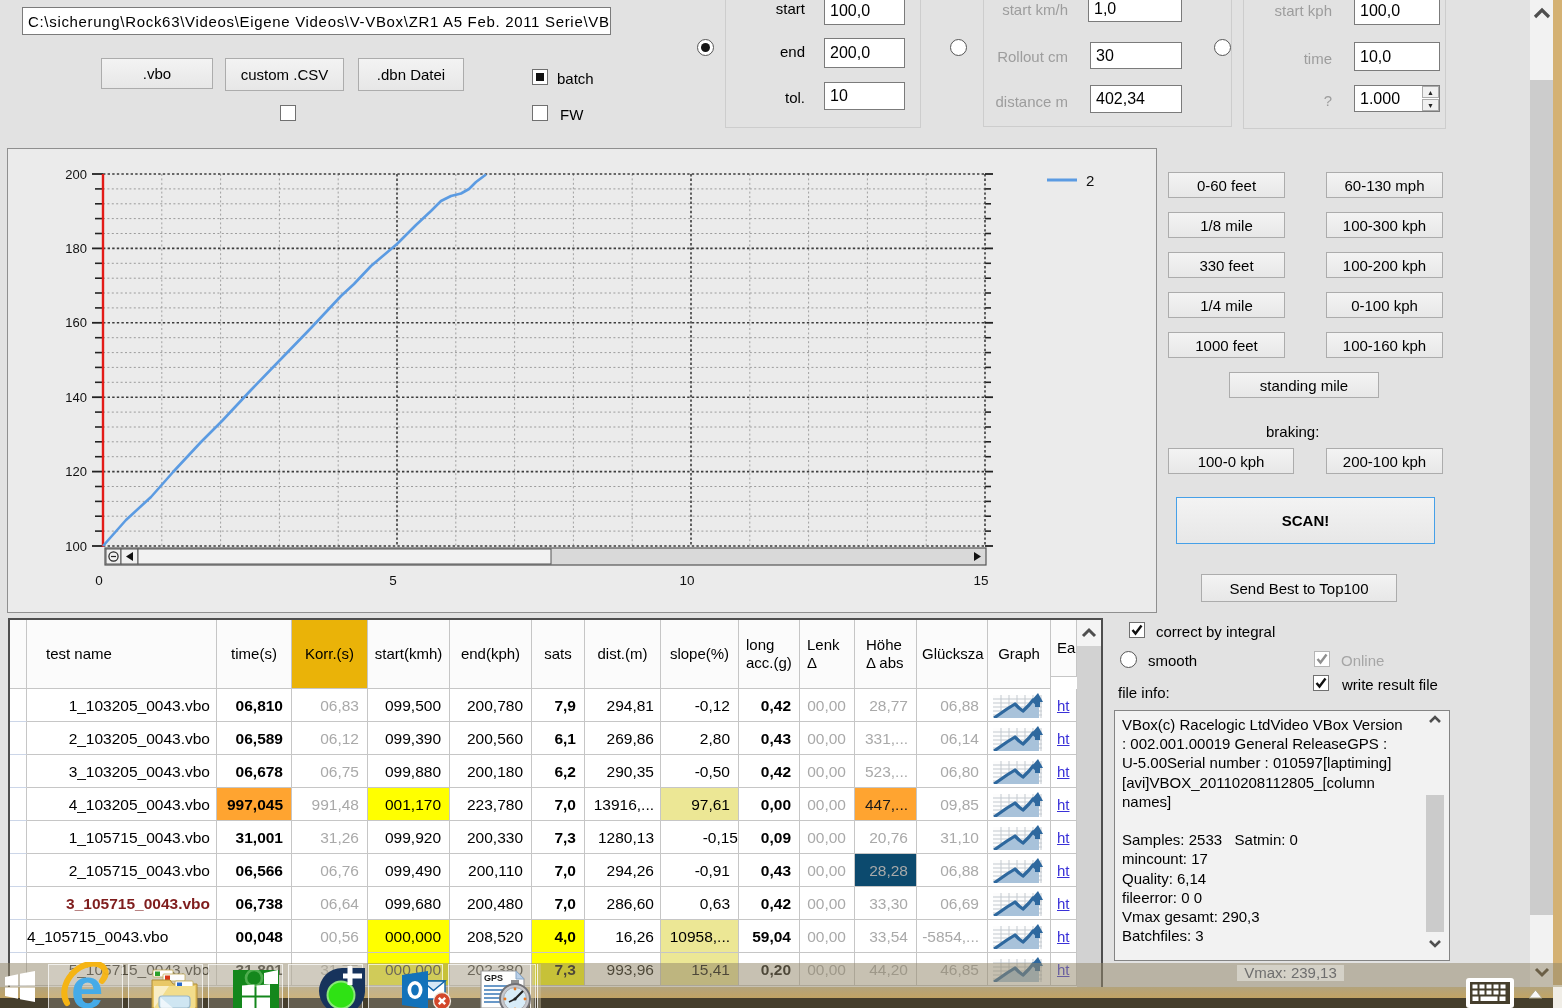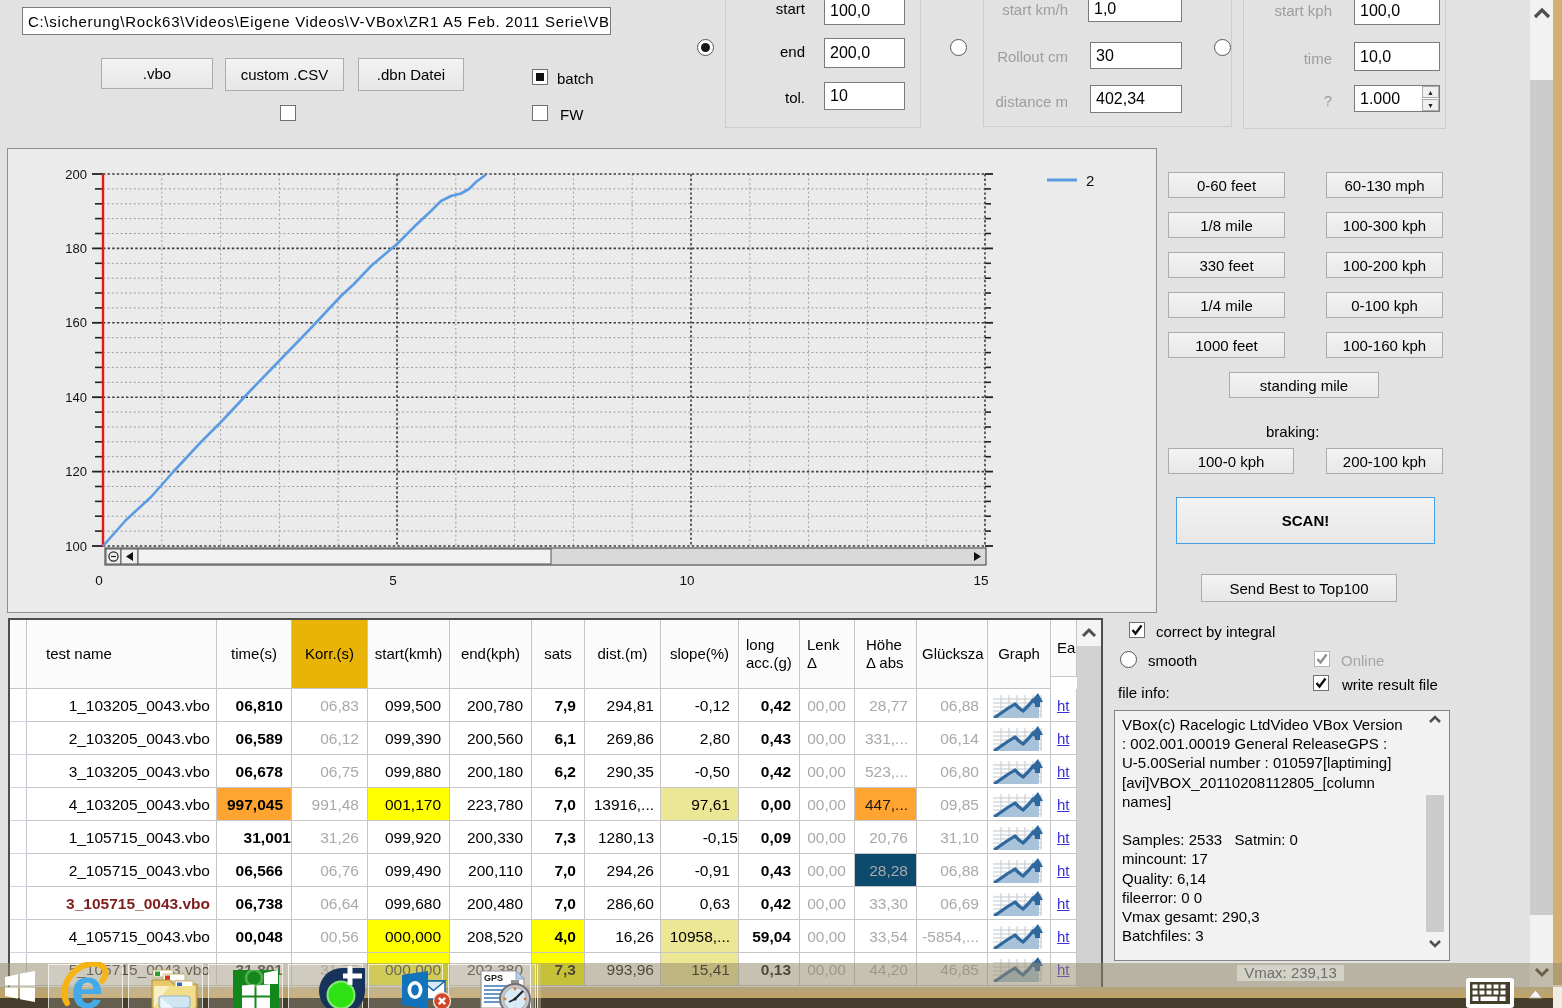--- a/index.html
+++ b/index.html
@@ -357,21 +357,21 @@
         <line x1="0" y1="18" x2="49" y2="18"></line>
         <line x1="0" y1="22" x2="49" y2="22"></line>
       </g>
       <path d="M1 25 L14 16 L22 11 L26 15 L30 18 L36 12 L40 7 L43 10 L46 13 L46 25 Z" fill="#a8c2da"></path>
       <path d="M1 25 L14 16 L22 11 L26 15 L30 18 L36 12 L40 7 L43 10 L46 13" fill="none" stroke="#2e689e" stroke-width="3.2" stroke-linejoin="round"></path>
       <path d="M38 8 L45 0 L50 9 L47 9 L47 14 L42 14 L42 9 Z" fill="#2e689e"></path>
     </svg></div>
 <div class="abs" style="left:1051px; top:788px; width:26px; height:33px; background:#fff; border-right:1px solid #c6c6c6; border-bottom:1px solid #c6c6c6; font-size:15px; color:#3a31d8; line-height:33px; padding-left:6px;"><span style="text-decoration:underline;">ht</span></div>
 <div class="abs" style="left:10px; top:821px; width:17px; height:33px; background:#fff; border-right:1px solid #c6c6c6; border-bottom:1px solid #ccd6e8;"></div>
 <div class="abs" style="left:27px; top:821px; width:190px; height:33px; background:#fff; border-right:1px solid #c6c6c6; border-bottom:1px solid #c6c6c6; font-size:15.5px; color:#000; font-weight:normal; text-align:right; padding-right:6px; line-height:33px; overflow:hidden;">1_105715_0043.vbo</div>
-<div class="abs" style="left:217px; top:821px; width:75px; height:33px; background:#fff; border-right:1px solid #c6c6c6; border-bottom:1px solid #c6c6c6; font-size:15.5px; color:#000; font-weight:bold; text-align:right; line-height:33px; overflow:hidden;">31,001</div>
+<div class="abs" style="left:217px; top:821px; width:75px; height:33px; background:#fff; border-right:1px solid #c6c6c6; border-bottom:1px solid #c6c6c6; font-size:15.5px; color:#000; font-weight:bold; text-align:right; padding-right:8px; line-height:33px; overflow:hidden;">31,001</div>
 <div class="abs" style="left:292px; top:821px; width:76px; height:33px; background:#fff; border-right:1px solid #c6c6c6; border-bottom:1px solid #c6c6c6; font-size:15.5px; color:#a9a9a9; font-weight:normal; text-align:right; padding-right:8px; line-height:33px; overflow:hidden;">31,26</div>
 <div class="abs" style="left:368px; top:821px; width:82px; height:33px; background:#fff; border-right:1px solid #c6c6c6; border-bottom:1px solid #c6c6c6; font-size:15.5px; color:#000; font-weight:normal; text-align:right; padding-right:8px; line-height:33px; overflow:hidden;">099,920</div>
 <div class="abs" style="left:450px; top:821px; width:82px; height:33px; background:#fff; border-right:1px solid #c6c6c6; border-bottom:1px solid #c6c6c6; font-size:15.5px; color:#000; font-weight:normal; text-align:right; padding-right:8px; line-height:33px; overflow:hidden;">200,330</div>
 <div class="abs" style="left:532px; top:821px; width:53px; height:33px; background:#fff; border-right:1px solid #c6c6c6; border-bottom:1px solid #c6c6c6; font-size:15.5px; color:#000; font-weight:bold; text-align:right; padding-right:8px; line-height:33px; overflow:hidden;">7,3</div>
 <div class="abs" style="left:585px; top:821px; width:76px; height:33px; background:#fff; border-right:1px solid #c6c6c6; border-bottom:1px solid #c6c6c6; font-size:15.5px; color:#000; font-weight:normal; text-align:right; padding-right:6px; line-height:33px; overflow:hidden;">1280,13</div>
 <div class="abs" style="left:661px; top:821px; width:78px; height:33px; background:#fff; border-right:1px solid #c6c6c6; border-bottom:1px solid #c6c6c6; font-size:15.5px; color:#000; font-weight:normal; text-align:right; padding-right:0; line-height:33px; overflow:hidden;">-0,15</div>
 <div class="abs" style="left:739px; top:821px; width:61px; height:33px; background:#fff; border-right:1px solid #c6c6c6; border-bottom:1px solid #c6c6c6; font-size:15.5px; color:#000; font-weight:bold; text-align:right; padding-right:8px; line-height:33px; overflow:hidden;">0,09</div>
 <div class="abs" style="left:800px; top:821px; width:55px; height:33px; background:#fff; border-right:1px solid #c6c6c6; border-bottom:1px solid #c6c6c6; font-size:15.5px; color:#a9a9a9; font-weight:normal; text-align:right; padding-right:8px; line-height:33px; overflow:hidden;">00,00</div>
 <div class="abs" style="left:855px; top:821px; width:62px; height:33px; background:#fff; border-right:1px solid #c6c6c6; border-bottom:1px solid #c6c6c6; font-size:15.5px; color:#a9a9a9; font-weight:normal; text-align:right; padding-right:8px; line-height:33px; overflow:hidden;">20,76</div>
 <div class="abs" style="left:917px; top:821px; width:71px; height:33px; background:#fff; border-right:1px solid #c6c6c6; border-bottom:1px solid #c6c6c6; font-size:15.5px; color:#a9a9a9; font-weight:normal; text-align:right; padding-right:8px; line-height:33px; overflow:hidden;">31,10</div>
@@ -455,21 +455,21 @@
         <line x1="0" y1="14" x2="49" y2="14"></line>
         <line x1="0" y1="18" x2="49" y2="18"></line>
         <line x1="0" y1="22" x2="49" y2="22"></line>
       </g>
       <path d="M1 25 L14 16 L22 11 L26 15 L30 18 L36 12 L40 7 L43 10 L46 13 L46 25 Z" fill="#a8c2da"></path>
       <path d="M1 25 L14 16 L22 11 L26 15 L30 18 L36 12 L40 7 L43 10 L46 13" fill="none" stroke="#2e689e" stroke-width="3.2" stroke-linejoin="round"></path>
       <path d="M38 8 L45 0 L50 9 L47 9 L47 14 L42 14 L42 9 Z" fill="#2e689e"></path>
     </svg></div>
 <div class="abs" style="left:1051px; top:887px; width:26px; height:33px; background:#fff; border-right:1px solid #c6c6c6; border-bottom:1px solid #c6c6c6; font-size:15px; color:#3a31d8; line-height:33px; padding-left:6px;"><span style="text-decoration:underline;">ht</span></div>
 <div class="abs" style="left:10px; top:920px; width:17px; height:33px; background:#fff; border-right:1px solid #c6c6c6; border-bottom:1px solid #ccd6e8;"></div>
-<div class="abs" style="left:27px; top:920px; width:190px; height:33px; background:#fff; border-right:1px solid #c6c6c6; border-bottom:1px solid #c6c6c6; font-size:15.5px; color:#000; font-weight:normal; text-align:right; padding-right:6px; line-height:33px; overflow:hidden;">4_105715_0043.vbo</div>
+<div class="abs" style="left:27px; top:920px; width:190px; height:33px; background:#fff; border-right:1px solid #c6c6c6; border-bottom:1px solid #c6c6c6; font-size:15.5px; color:#000; font-weight:normal; text-align:left; padding-right:6px; line-height:33px; overflow:hidden;">4_105715_0043.vbo</div>
 <div class="abs" style="left:217px; top:920px; width:75px; height:33px; background:#fff; border-right:1px solid #c6c6c6; border-bottom:1px solid #c6c6c6; font-size:15.5px; color:#000; font-weight:bold; text-align:right; padding-right:8px; line-height:33px; overflow:hidden;">00,048</div>
 <div class="abs" style="left:292px; top:920px; width:76px; height:33px; background:#fff; border-right:1px solid #c6c6c6; border-bottom:1px solid #c6c6c6; font-size:15.5px; color:#a9a9a9; font-weight:normal; text-align:right; padding-right:8px; line-height:33px; overflow:hidden;">00,56</div>
 <div class="abs" style="left:368px; top:920px; width:82px; height:33px; background:#ffff00; border-right:1px solid #c6c6c6; border-bottom:1px solid #c6c6c6; font-size:15.5px; color:#000; font-weight:normal; text-align:right; padding-right:8px; line-height:33px; overflow:hidden;">000,000</div>
 <div class="abs" style="left:450px; top:920px; width:82px; height:33px; background:#fff; border-right:1px solid #c6c6c6; border-bottom:1px solid #c6c6c6; font-size:15.5px; color:#000; font-weight:normal; text-align:right; padding-right:8px; line-height:33px; overflow:hidden;">208,520</div>
 <div class="abs" style="left:532px; top:920px; width:53px; height:33px; background:#ffff00; border-right:1px solid #c6c6c6; border-bottom:1px solid #c6c6c6; font-size:15.5px; color:#000; font-weight:bold; text-align:right; padding-right:8px; line-height:33px; overflow:hidden;">4,0</div>
 <div class="abs" style="left:585px; top:920px; width:76px; height:33px; background:#fff; border-right:1px solid #c6c6c6; border-bottom:1px solid #c6c6c6; font-size:15.5px; color:#000; font-weight:normal; text-align:right; padding-right:6px; line-height:33px; overflow:hidden;">16,26</div>
 <div class="abs" style="left:661px; top:920px; width:78px; height:33px; background:#ece795; border-right:1px solid #c6c6c6; border-bottom:1px solid #c6c6c6; font-size:15.5px; color:#000; font-weight:normal; text-align:right; padding-right:8px; line-height:33px; overflow:hidden;">10958,...</div>
 <div class="abs" style="left:739px; top:920px; width:61px; height:33px; background:#fff; border-right:1px solid #c6c6c6; border-bottom:1px solid #c6c6c6; font-size:15.5px; color:#000; font-weight:bold; text-align:right; padding-right:8px; line-height:33px; overflow:hidden;">59,04</div>
 <div class="abs" style="left:800px; top:920px; width:55px; height:33px; background:#fff; border-right:1px solid #c6c6c6; border-bottom:1px solid #c6c6c6; font-size:15.5px; color:#a9a9a9; font-weight:normal; text-align:right; padding-right:8px; line-height:33px; overflow:hidden;">00,00</div>
 <div class="abs" style="left:855px; top:920px; width:62px; height:33px; background:#fff; border-right:1px solid #c6c6c6; border-bottom:1px solid #c6c6c6; font-size:15.5px; color:#a9a9a9; font-weight:normal; text-align:right; padding-right:8px; line-height:33px; overflow:hidden;">33,54</div>
@@ -496,21 +496,21 @@
 <div class="abs" style="left:1051px; top:920px; width:26px; height:33px; background:#fff; border-right:1px solid #c6c6c6; border-bottom:1px solid #c6c6c6; font-size:15px; color:#3a31d8; line-height:33px; padding-left:6px;"><span style="text-decoration:underline;">ht</span></div>
 <div class="abs" style="left:10px; top:953px; width:17px; height:33px; background:#fff; border-right:1px solid #c6c6c6; border-bottom:1px solid #ccd6e8;"></div>
 <div class="abs" style="left:27px; top:953px; width:190px; height:33px; background:#fff; border-right:1px solid #c6c6c6; border-bottom:1px solid #c6c6c6; font-size:15.5px; color:#000; font-weight:normal; text-align:right; padding-right:6px; line-height:33px; overflow:hidden;">5_105715_0043.vbo</div>
 <div class="abs" style="left:217px; top:953px; width:75px; height:33px; background:#fff; border-right:1px solid #c6c6c6; border-bottom:1px solid #c6c6c6; font-size:15.5px; color:#000; font-weight:bold; text-align:right; padding-right:8px; line-height:33px; overflow:hidden;">31,801</div>
 <div class="abs" style="left:292px; top:953px; width:76px; height:33px; background:#fff; border-right:1px solid #c6c6c6; border-bottom:1px solid #c6c6c6; font-size:15.5px; color:#a9a9a9; font-weight:normal; text-align:right; padding-right:8px; line-height:33px; overflow:hidden;">31,75</div>
 <div class="abs" style="left:368px; top:953px; width:82px; height:33px; background:#ffff00; border-right:1px solid #c6c6c6; border-bottom:1px solid #c6c6c6; font-size:15.5px; color:#000; font-weight:normal; text-align:right; padding-right:8px; line-height:33px; overflow:hidden;">000,000</div>
 <div class="abs" style="left:450px; top:953px; width:82px; height:33px; background:#fff; border-right:1px solid #c6c6c6; border-bottom:1px solid #c6c6c6; font-size:15.5px; color:#000; font-weight:normal; text-align:right; padding-right:8px; line-height:33px; overflow:hidden;">202,380</div>
 <div class="abs" style="left:532px; top:953px; width:53px; height:33px; background:#ffff00; border-right:1px solid #c6c6c6; border-bottom:1px solid #c6c6c6; font-size:15.5px; color:#000; font-weight:bold; text-align:right; padding-right:8px; line-height:33px; overflow:hidden;">7,3</div>
 <div class="abs" style="left:585px; top:953px; width:76px; height:33px; background:#fff; border-right:1px solid #c6c6c6; border-bottom:1px solid #c6c6c6; font-size:15.5px; color:#000; font-weight:normal; text-align:right; padding-right:6px; line-height:33px; overflow:hidden;">993,96</div>
 <div class="abs" style="left:661px; top:953px; width:78px; height:33px; background:#ece795; border-right:1px solid #c6c6c6; border-bottom:1px solid #c6c6c6; font-size:15.5px; color:#000; font-weight:normal; text-align:right; padding-right:8px; line-height:33px; overflow:hidden;">15,41</div>
-<div class="abs" style="left:739px; top:953px; width:61px; height:33px; background:#fff; border-right:1px solid #c6c6c6; border-bottom:1px solid #c6c6c6; font-size:15.5px; color:#000; font-weight:bold; text-align:right; padding-right:8px; line-height:33px; overflow:hidden;">0,13</div>
+<div class="abs" style="left:739px; top:953px; width:61px; height:33px; background:#fff; border-right:1px solid #c6c6c6; border-bottom:1px solid #c6c6c6; font-size:15.5px; color:#000; font-weight:bold; text-align:right; padding-right:8px; line-height:33px; overflow:hidden;">0,20</div>
 <div class="abs" style="left:800px; top:953px; width:55px; height:33px; background:#fff; border-right:1px solid #c6c6c6; border-bottom:1px solid #c6c6c6; font-size:15.5px; color:#a9a9a9; font-weight:normal; text-align:right; padding-right:8px; line-height:33px; overflow:hidden;">00,00</div>
 <div class="abs" style="left:855px; top:953px; width:62px; height:33px; background:#fff; border-right:1px solid #c6c6c6; border-bottom:1px solid #c6c6c6; font-size:15.5px; color:#a9a9a9; font-weight:normal; text-align:right; padding-right:8px; line-height:33px; overflow:hidden;">44,20</div>
 <div class="abs" style="left:917px; top:953px; width:71px; height:33px; background:#fff; border-right:1px solid #c6c6c6; border-bottom:1px solid #c6c6c6; font-size:15.5px; color:#a9a9a9; font-weight:normal; text-align:right; padding-right:8px; line-height:33px; overflow:hidden;">46,85</div>
 <div class="abs" style="left:988px; top:953px; width:63px; height:33px; background:#fff; border-right:1px solid #c6c6c6; border-bottom:1px solid #c6c6c6; text-align:center; padding-top:4px;"><svg width="52" height="25" viewBox="0 0 52 25">
       <rect x="0" y="2" width="49" height="23" fill="#fdfdfd"></rect>
       <g stroke="#c3c9cf" stroke-width="1">
         <line x1="8" y1="2" x2="8" y2="25"></line>
         <line x1="16" y1="2" x2="16" y2="25"></line>
         <line x1="24" y1="2" x2="24" y2="25"></line>
         <line x1="32" y1="2" x2="32" y2="25"></line>

